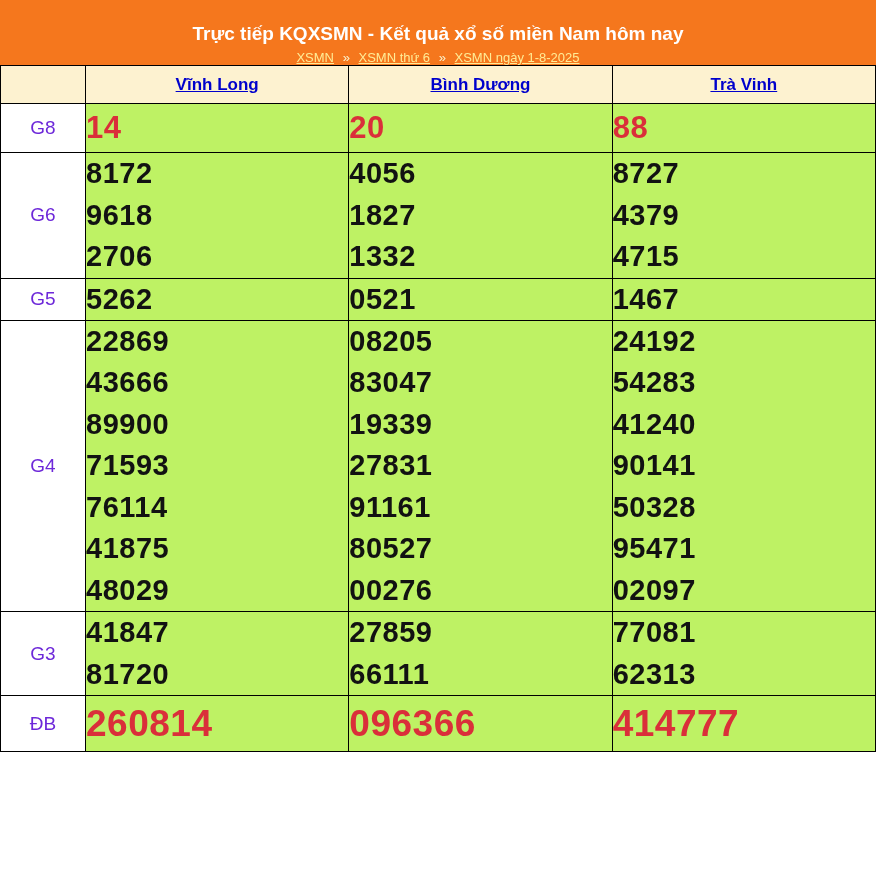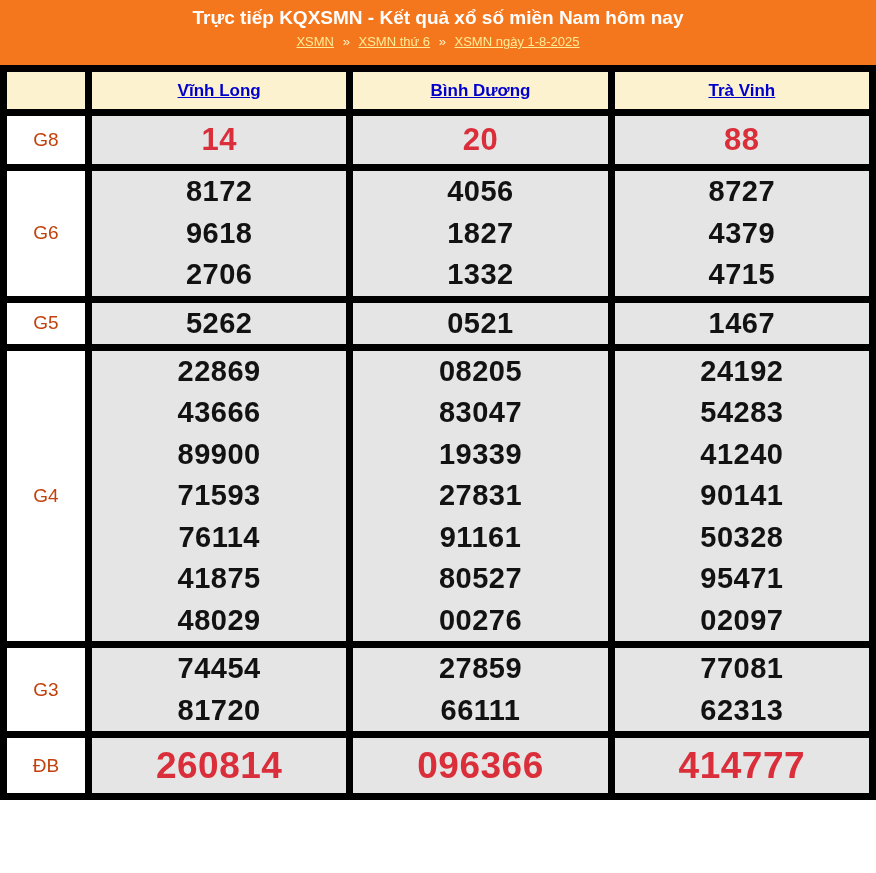--- a/index.html
+++ b/index.html
@@ -1,32 +1,32 @@
 <!DOCTYPE html>
 <html style="--orange: #f5771d; --cream: #fdf2d0; --blue: #0000cc; --red: #da2f3a; --crumb: #ffec96;"><head>
 <meta charset="utf-8">
 <style>
   html,body{margin:0;padding:0;background:#ffffff;font-family:"Liberation Sans",sans-serif;}
   .page{width:876px;}
 
   
-  .banner{background:var(--orange,#f5771d);height:65px;box-sizing:border-box;text-align:center;padding-top:6px;}
+  .banner{background:var(--orange,#f5771d);height:65px;box-sizing:border-box;text-align:center;padding-top:22px;}
   .banner .title{color:#ffffff;font-weight:bold;font-size:19px;line-height:24px;margin:0;}
   .crumbs{font-size:13px;line-height:24px;}
   .crumbs a{color:var(--crumb,#ffec96);text-decoration:underline;cursor:pointer;}
   .crumbs .sep{color:#fcf3cd;margin:0 5px;}
 
   
   table.results{width:876px;border-collapse:collapse;table-layout:fixed;}
   table.results col.c-label{width:85px;}
-  table.results th, table.results td{border:7px solid #000000;padding:0;}
+  table.results th, table.results td{border:1px solid #000000;padding:0;}
   thead th{background:var(--cream,#fdf2d0);height:37px;font-size:17px;text-align:center;}
   thead th a{color:var(--blue,#0000cc);font-weight:bold;text-decoration:underline;cursor:pointer;}
-  td.label{text-align:center;font-size:19px;color:#c2410c;font-weight:400;background:#fff;}
-  td.num{text-align:center;font-weight:bold;font-size:29px;color:#121212;background:#e5e5e5;letter-spacing:0.5px;}
+  td.label{text-align:center;font-size:19px;color:#6d28d9;font-weight:400;background:#fff;}
+  td.num{font-weight:bold;font-size:29px;color:#121212;background:#bef264;letter-spacing:0.5px;}
   td.num div{line-height:41.5px;}
   tr.single td.num div{line-height:41px;}
   tr.g8 td.num{color:var(--red,#da2f3a);font-size:31px;}
   tr.g8 td.num div{line-height:48px;}
   tr.db td.num{color:var(--red,#da2f3a);font-size:37px;}
   tr.db td.num div{line-height:55px;}
 </style>
 </head>
 <body>
 
@@ -127,21 +127,21 @@
             <div>41240</div>
             <div>90141</div>
             <div>50328</div>
             <div>95471</div>
             <div>02097</div>
           </td>
         </tr>
         <tr class="multi">
           <td class="label">G3</td>
           <td class="num">
-            <div>74454</div>
+            <div>41847</div>
             <div>81720</div>
           </td>
           <td class="num">
             <div>27859</div>
             <div>66111</div>
           </td>
           <td class="num">
             <div>77081</div>
             <div>62313</div>
           </td>

